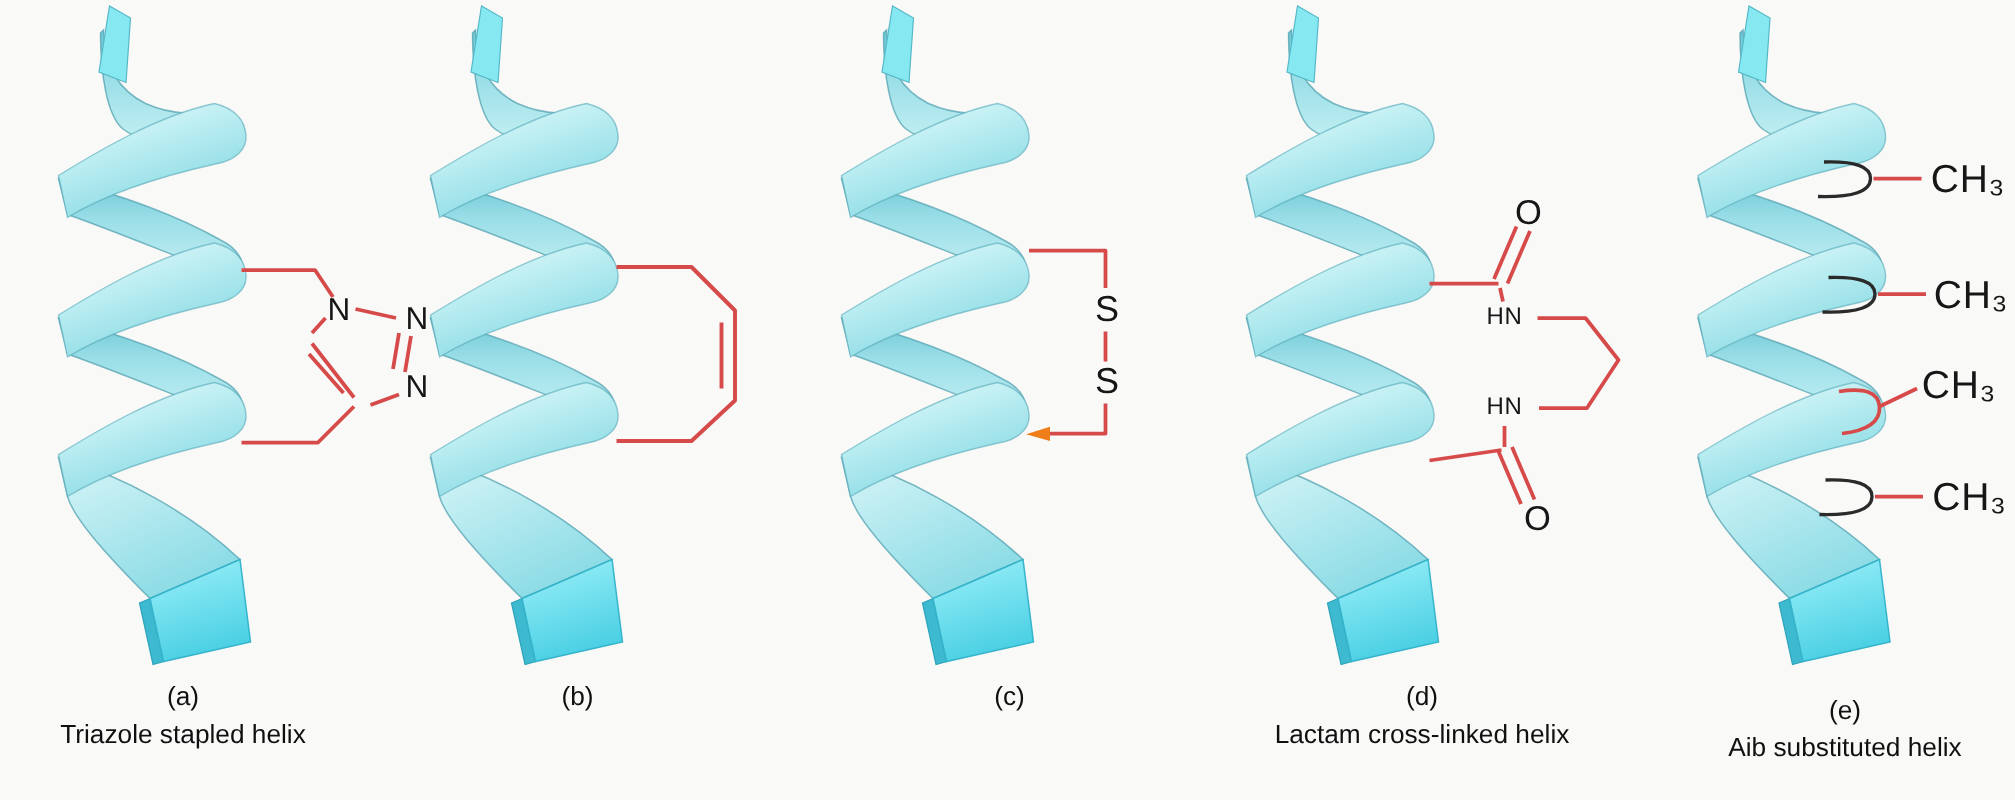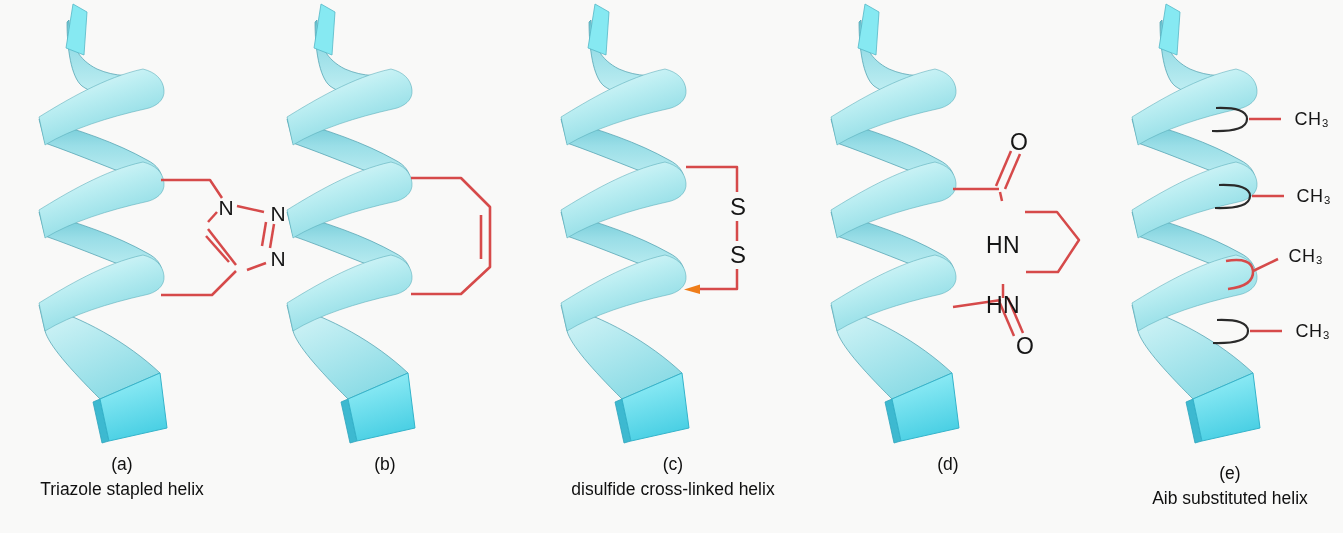--- a/index.html
+++ b/index.html
@@ -11,22 +11,22 @@
   .stage{position:absolute;left:0;top:0;width:1343px;height:533px;}
   svg{position:absolute;left:0;top:0;}
   .overlay{position:absolute;left:0;top:0;width:1343px;height:533px;pointer-events:none;}
   .atom{
     position:absolute;transform:translate(-50%,-50%);
     color:#161616;font-weight:400;white-space:nowrap;line-height:1;
   }
   .atom.n{font-size:21px;}
   .atom.s{font-size:24px;}
   .atom.o{font-size:23px;}
-  .atom.hn{font-size:23px;letter-spacing:0.5px;margin-top:33px;}
-  .atom.ch3{font-size:18px;letter-spacing:0.5px;}
+  .atom.hn{font-size:16px;letter-spacing:0.5px;}
+  .atom.ch3{font-size:26px;letter-spacing:0.5px;}
   .caption{
     position:absolute;width:280px;transform:translateX(-50%);
     text-align:center;color:#101010;
   }
   .caption .letter{display:block;font-size:17.5px;line-height:25px;}
   .caption .name{display:block;font-size:17.5px;line-height:25px;}
 </style>
 </head>
 <body>
 
@@ -148,24 +148,24 @@
   <div class="overlay">
     <div class="caption" style="left:122px;top:452px;">
       <span class="letter">(a)</span>
       <span class="name">Triazole stapled helix</span>
     </div>
     <div class="caption" style="left:385px;top:452px;">
       <span class="letter">(b)</span>
     </div>
     <div class="caption" style="left:673px;top:452px;">
       <span class="letter">(c)</span>
-      <span class="name">disulfide cross-linked helix</span>
     </div>
     <div class="caption" style="left:948px;top:452px;">
       <span class="letter">(d)</span>
+      <span class="name">Lactam cross-linked helix</span>
     </div>
     <div class="caption" style="left:1230px;top:461px;">
       <span class="letter">(e)</span>
       <span class="name">Aib substituted helix</span>
     </div>
   </div>
 
 </div>
 
 </body></html>

